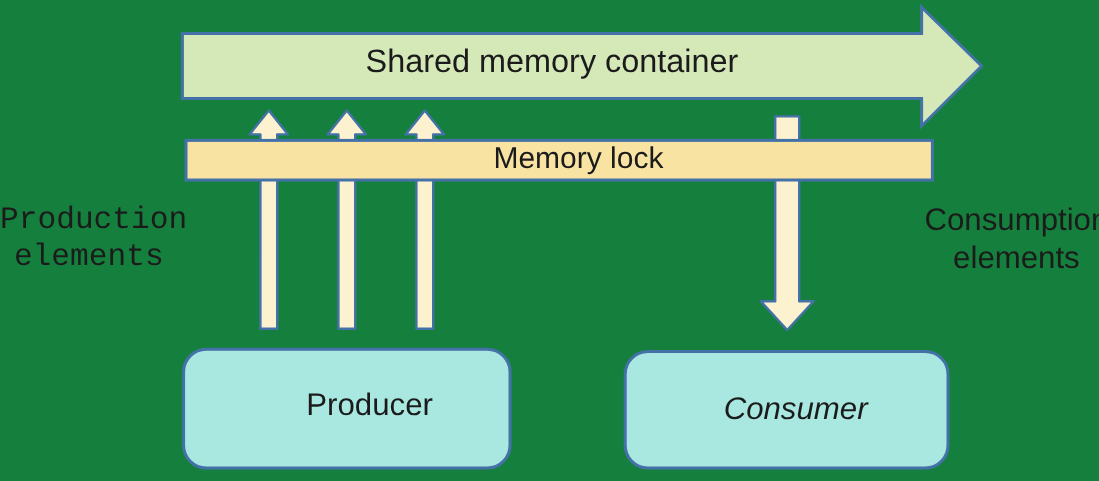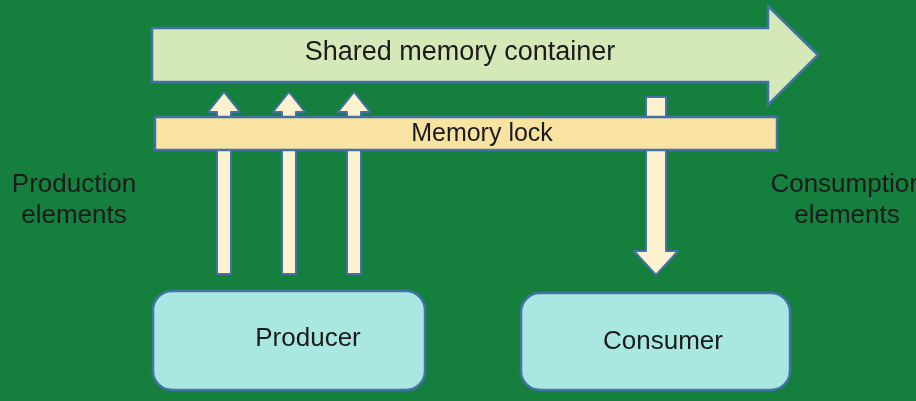--- a/index.html
+++ b/index.html
@@ -50,26 +50,28 @@
     top: 322px;
     width: 272px;
     font-size: 26px;
     padding-left: 19px;
   }
   #consumer-label {
     left: 521px;
     top: 325px;
     width: 284px;
     font-size: 26px;
+    font-style: italic;
   }
   #production-elements-label {
     left: 0px;
     top: 168px;
     width: 148px;
     font-size: 26px;
+    font-family: Liberation Mono, monospace;
   }
   #consumption-elements-label {
     left: 752px;
     top: 168px;
     width: 190px;
     font-size: 26px;
   }
 </style>
 </head>
 <body>

